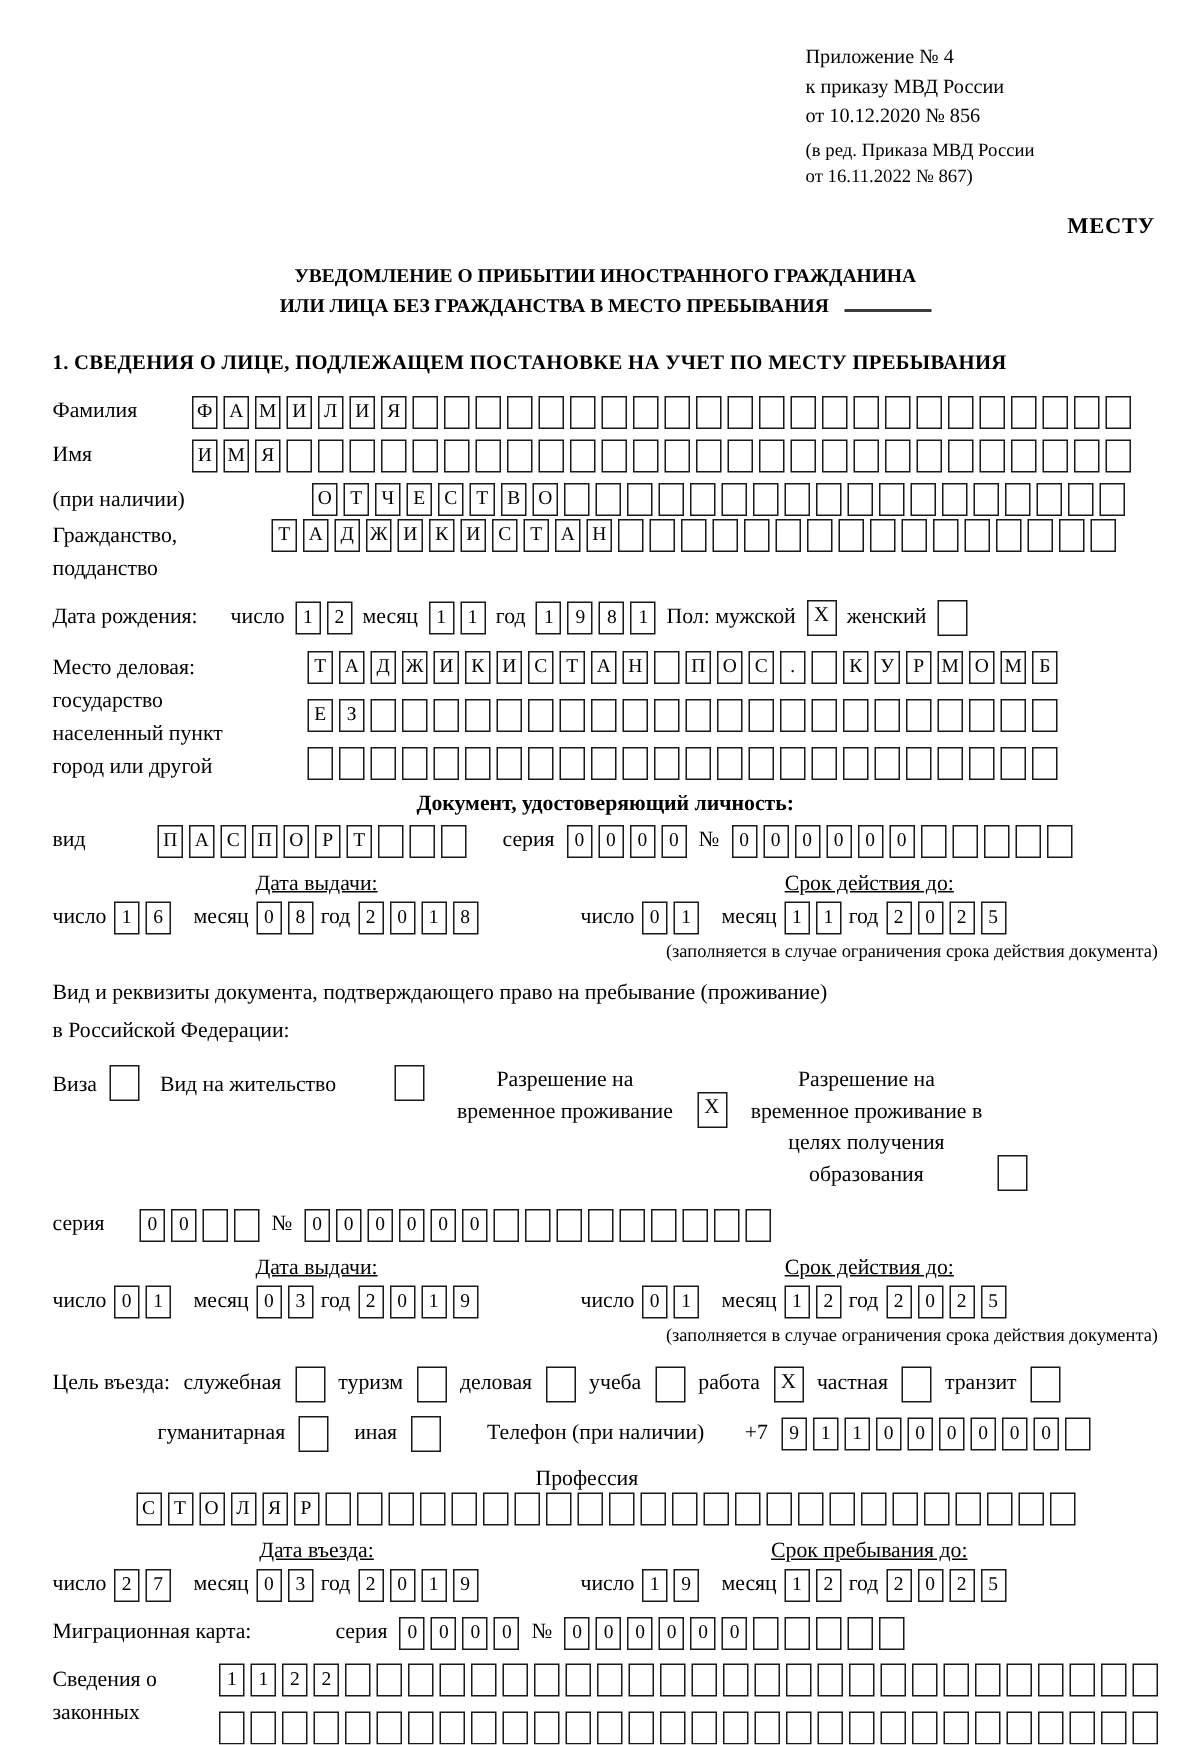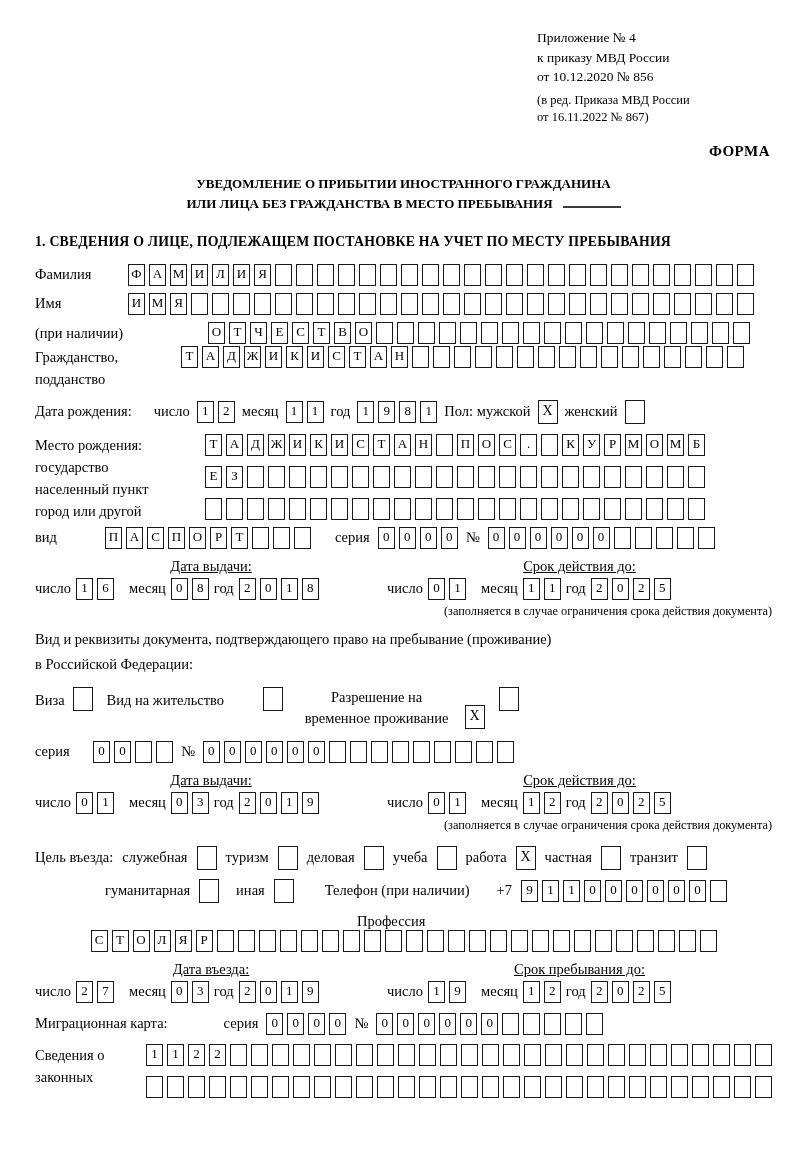--- a/index.html
+++ b/index.html
@@ -58,21 +58,21 @@
 
   <div class="hdr">
     <div>Приложение № 4</div>
     <div>к приказу МВД России</div>
     <div>от 10.12.2020 № 856</div>
     <span class="small">
       <span>(в ред. Приказа МВД России</span><br>
       <span>от 16.11.2022 № 867)</span>
     </span>
   </div>
-  <div class="forma">ФОРМА</div>
+  <div class="forma">МЕСТУ</div>
 
   <div class="title">
     <div>УВЕДОМЛЕНИЕ О ПРИБЫТИИ ИНОСТРАННОГО ГРАЖДАНИНА</div>
     <div><span>ИЛИ ЛИЦА БЕЗ ГРАЖДАНСТВА В МЕСТО ПРЕБЫВАНИЯ</span><span class="uline"></span></div>
   </div>
 
   <div class="sect">1. СВЕДЕНИЯ О ЛИЦЕ, ПОДЛЕЖАЩЕМ ПОСТАНОВКЕ НА УЧЕТ ПО МЕСТУ ПРЕБЫВАНИЯ</div>
 
   <div class="row" style="margin-top:14px;">
     <span class="lbl" style="width:93px;">Фамилия</span>
@@ -237,21 +237,21 @@
         <span class="cell">1</span>
       </span>
     <span class="lbl">Пол: мужской</span>
     <span class="checkbox">X</span>
     <span class="lbl">женский</span>
     <span class="checkbox"></span>
   </div>
 
   <div class="mlrow" style="margin-top:10px;">
     <div class="mlbl" style="width:170px;">
-      <div>Место рождения:</div>
+      <div>Место деловая:</div>
       <div>государство</div>
       <div>населенный пункт</div>
       <div>город или другой</div>
     </div>
     <div class="mrows">
       <span class="cellrow">
           <span class="cell">Т</span>
           <span class="cell">А</span>
           <span class="cell">Д</span>
           <span class="cell">Ж</span>
@@ -324,20 +324,21 @@
           <span class="cell"></span>
           <span class="cell"></span>
           <span class="cell"></span>
           <span class="cell"></span>
           <span class="cell"></span>
           <span class="cell"></span>
         </span>
     </div>
   </div>
 
+  <div style="text-align:center;font-weight:bold;margin-top:6px;font-size:14.5px;">Документ, удостоверяющий личность:</div>
 
   <div class="row" style="gap:8px;margin-top:5px;">
     <span class="lbl" style="width:62px;">вид</span>
     <span class="cellrow">
         <span class="cell">П</span>
         <span class="cell">А</span>
         <span class="cell">С</span>
         <span class="cell">П</span>
         <span class="cell">О</span>
         <span class="cell">Р</span>
@@ -430,20 +431,21 @@
     </div>
     <div class="opt">
       <span class="optlabel" style="width:148px;">Вид на жительство</span>
       <span class="checkbox"></span>
     </div>
     <div class="opt">
       <span class="optlabel c w160">Разрешение на временное проживание</span>
       <span class="checkbox">X</span>
     </div>
     <div class="opt">
+      <span class="optlabel c w158">Разрешение на временное проживание в целях получения образования</span>
       <span class="checkbox"></span>
     </div>
   </div>
 
   <div class="row" style="gap:8px;margin-top:12px;">
     <span class="lbl" style="width:50px;">серия</span>
     <span class="cellrow">
         <span class="cell">0</span>
         <span class="cell">0</span>
         <span class="cell"></span>

